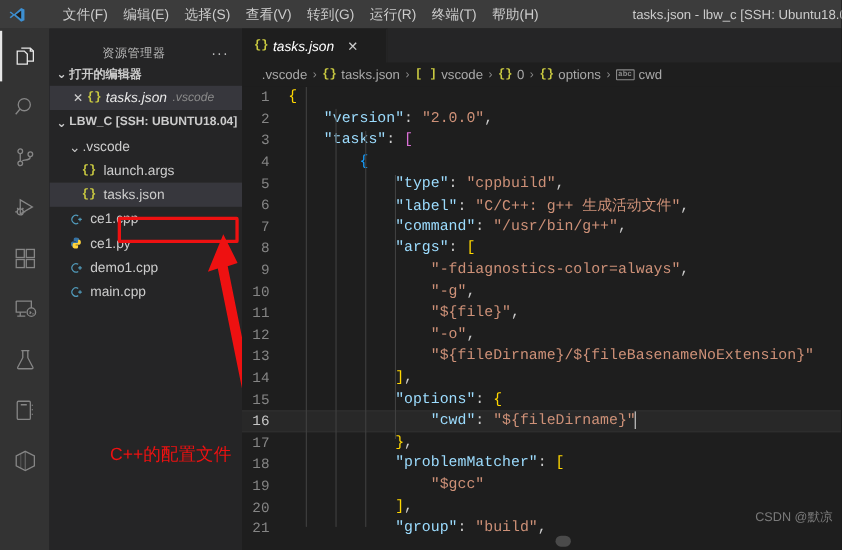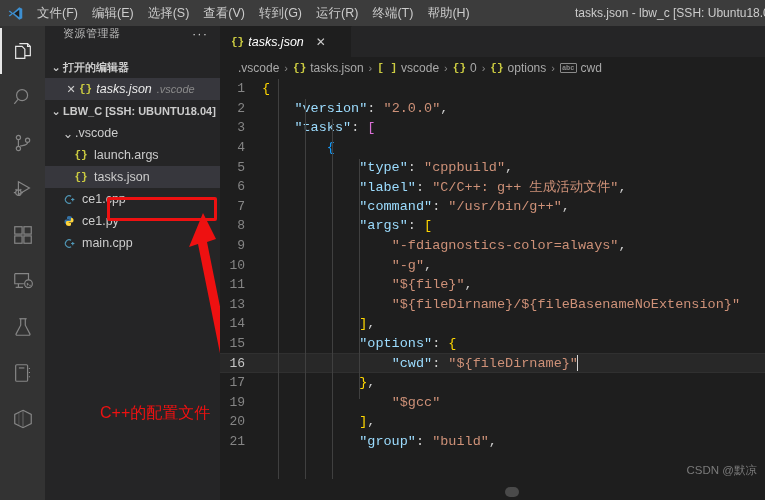--- a/index.html
+++ b/index.html
@@ -19,20 +19,21 @@
   }
 
   
   .titlebar {
     height: 26px;
     background: #3c3c3c;
     display: flex;
     align-items: center;
     position: relative;
     flex-shrink: 0;
+    gap: 20px;
   }
   .vscode-logo {
     width: 30px;
     display: flex;
     align-items: center;
     justify-content: center;
   }
   .menubar {
     display: flex;
     align-items: center;
@@ -98,26 +99,27 @@
     background: #252526;
     flex-shrink: 0;
     display: flex;
     flex-direction: column;
     position: relative;
     overflow: hidden;
   }
   .sidebar-header {
     height: 30px;
     display: flex;
-    align-items: flex-start;
+    align-items: flex-end;
     justify-content: space-between;
     padding: 0 8px 0 18px;
     font-size: 11px;
     letter-spacing: .5px;
     color: #bbbbbb;
+    margin-left: 30px;
   }
   .sidebar-actions {
     color: #cccccc;
     font-size: 13px;
     letter-spacing: 1px;
     cursor: pointer;
     padding-right: 4px;
   }
   .section-header {
     height: 22px;
@@ -534,20 +536,29 @@
     <div class="tree-row indent1">
       <span class="file-icon icon-py">
         <svg width="12" height="12" viewBox="0 0 24 24">
           <path d="M12 2 C8 2 8 4 8 6 L8 8 L12.5 8 L12.5 9 L6 9 C4 9 3 11 3 13.5 C3 16 4 18 6 18 L8 18 L8 15 C8 13 9 12 11 12 L15 12 C17 12 18 11 18 9 L18 6 C18 3.5 16 2 12 2 Z" fill="#3572A5"></path>
           <path d="M12 22 C16 22 16 20 16 18 L16 16 L11.5 16 L11.5 15 L18 15 C20 15 21 13 21 10.5 C21 8 20 6 18 6 L16 6 L16 9 C16 11 15 12 13 12 L9 12 C7 12 6 13 6 15 L6 18 C6 20.5 8 22 12 22 Z" fill="#FFD43B"></path>
         </svg>
       </span>
       <span>ce1.py</span>
     </div>
 
+    <div class="tree-row indent1">
+      <span class="file-icon icon-cpp">
+        <svg width="13" height="13" viewBox="0 0 24 24" fill="none" stroke="#519aba" stroke-width="2">
+          <path d="M15 6 A7 7 0 1 0 15 18"></path>
+          <path d="M18 9 L18 15 M15 12 L21 12"></path>
+        </svg>
+      </span>
+      <span>demo1.cpp</span>
+    </div>
 
 
 
     <div class="tree-row indent1">
       <span class="file-icon icon-cpp">
         <svg width="13" height="13" viewBox="0 0 24 24" fill="none" stroke="#519aba" stroke-width="2">
           <path d="M15 6 A7 7 0 1 0 15 18"></path>
           <path d="M18 9 L18 15 M15 12 L21 12"></path>
         </svg>
       </span>
@@ -615,25 +626,27 @@
           <div class="code-line"><span class="lineno">2</span><span class="code-text"><span>    </span><span class="t-key">"version"</span><span class="t-punc">: </span><span class="t-str">"2.0.0"</span><span class="t-punc">,</span></span></div>
           <div class="code-line"><span class="lineno">3</span><span class="code-text"><span>    </span><span class="t-key">"tasks"</span><span class="t-punc">: </span><span class="t-br-p">[</span></span></div>
           <div class="code-line"><span class="lineno">4</span><span class="code-text"><span>        </span><span class="t-br-b">{</span></span></div>
           <div class="code-line"><span class="lineno">5</span><span class="code-text"><span>            </span><span class="t-key">"type"</span><span class="t-punc">: </span><span class="t-str">"cppbuild"</span><span class="t-punc">,</span></span></div>
           <div class="code-line"><span class="lineno">6</span><span class="code-text"><span>            </span><span class="t-key">"label"</span><span class="t-punc">: </span><span class="t-str">"C/C++: g++ 生成活动文件"</span><span class="t-punc">,</span></span></div>
           <div class="code-line"><span class="lineno">7</span><span class="code-text"><span>            </span><span class="t-key">"command"</span><span class="t-punc">: </span><span class="t-str">"/usr/bin/g++"</span><span class="t-punc">,</span></span></div>
           <div class="code-line"><span class="lineno">8</span><span class="code-text"><span>            </span><span class="t-key">"args"</span><span class="t-punc">: </span><span class="t-br-y">[</span></span></div>
           <div class="code-line"><span class="lineno">9</span><span class="code-text"><span>                </span><span class="t-str">"-fdiagnostics-color=always"</span><span class="t-punc">,</span></span></div>
           <div class="code-line"><span class="lineno">10</span><span class="code-text"><span>                </span><span class="t-str">"-g"</span><span class="t-punc">,</span></span></div>
           <div class="code-line"><span class="lineno">11</span><span class="code-text"><span>                </span><span class="t-str">"${file}"</span><span class="t-punc">,</span></span></div>
+          <div class="code-line"><span class="lineno">12</span><span class="code-text"><span>                </span><span class="t-str">"-o"</span><span class="t-punc">,</span></span></div>
           <div class="code-line"><span class="lineno">13</span><span class="code-text"><span>                </span><span class="t-str">"${fileDirname}/${fileBasenameNoExtension}"</span></span></div>
           <div class="code-line"><span class="lineno">14</span><span class="code-text"><span>            </span><span class="t-br-y">]</span><span class="t-punc">,</span></span></div>
           <div class="code-line"><span class="lineno">15</span><span class="code-text"><span>            </span><span class="t-key">"options"</span><span class="t-punc">: </span><span class="t-br-y">{</span></span></div>
           <div class="code-line active"><span class="lineno">16</span><span class="code-text"><span>                </span><span class="t-key">"cwd"</span><span class="t-punc">: </span><span class="t-str">"${fileDirname}"</span><span class="cursor"></span></span></div>
           <div class="code-line"><span class="lineno">17</span><span class="code-text"><span>            </span><span class="t-br-y">}</span><span class="t-punc">,</span></span></div>
+          <div class="code-line"><span class="lineno">18</span><span class="code-text"><span>            </span><span class="t-key">"problemMatcher"</span><span class="t-punc">: </span><span class="t-br-y">[</span></span></div>
           <div class="code-line"><span class="lineno">19</span><span class="code-text"><span>                </span><span class="t-str">"$gcc"</span></span></div>
           <div class="code-line"><span class="lineno">20</span><span class="code-text"><span>            </span><span class="t-br-y">]</span><span class="t-punc">,</span></span></div>
           <div class="code-line"><span class="lineno">21</span><span class="code-text"><span>            </span><span class="t-key">"group"</span><span class="t-punc">: </span><span class="t-str">"build"</span><span class="t-punc">,</span></span></div>
         </div>
       <div class="indent-guide" style="left:58px; top:0; height:400px;"></div>
       <div class="indent-guide" style="left:85px; top:20px; height:380px;"></div>
       <div class="indent-guide" style="left:112px; top:40px; height:360px;"></div>
       <div class="indent-guide" style="left:139px; top:80px; height:240px;"></div>
       <div class="h-scroll-thumb"></div>
     </div>

